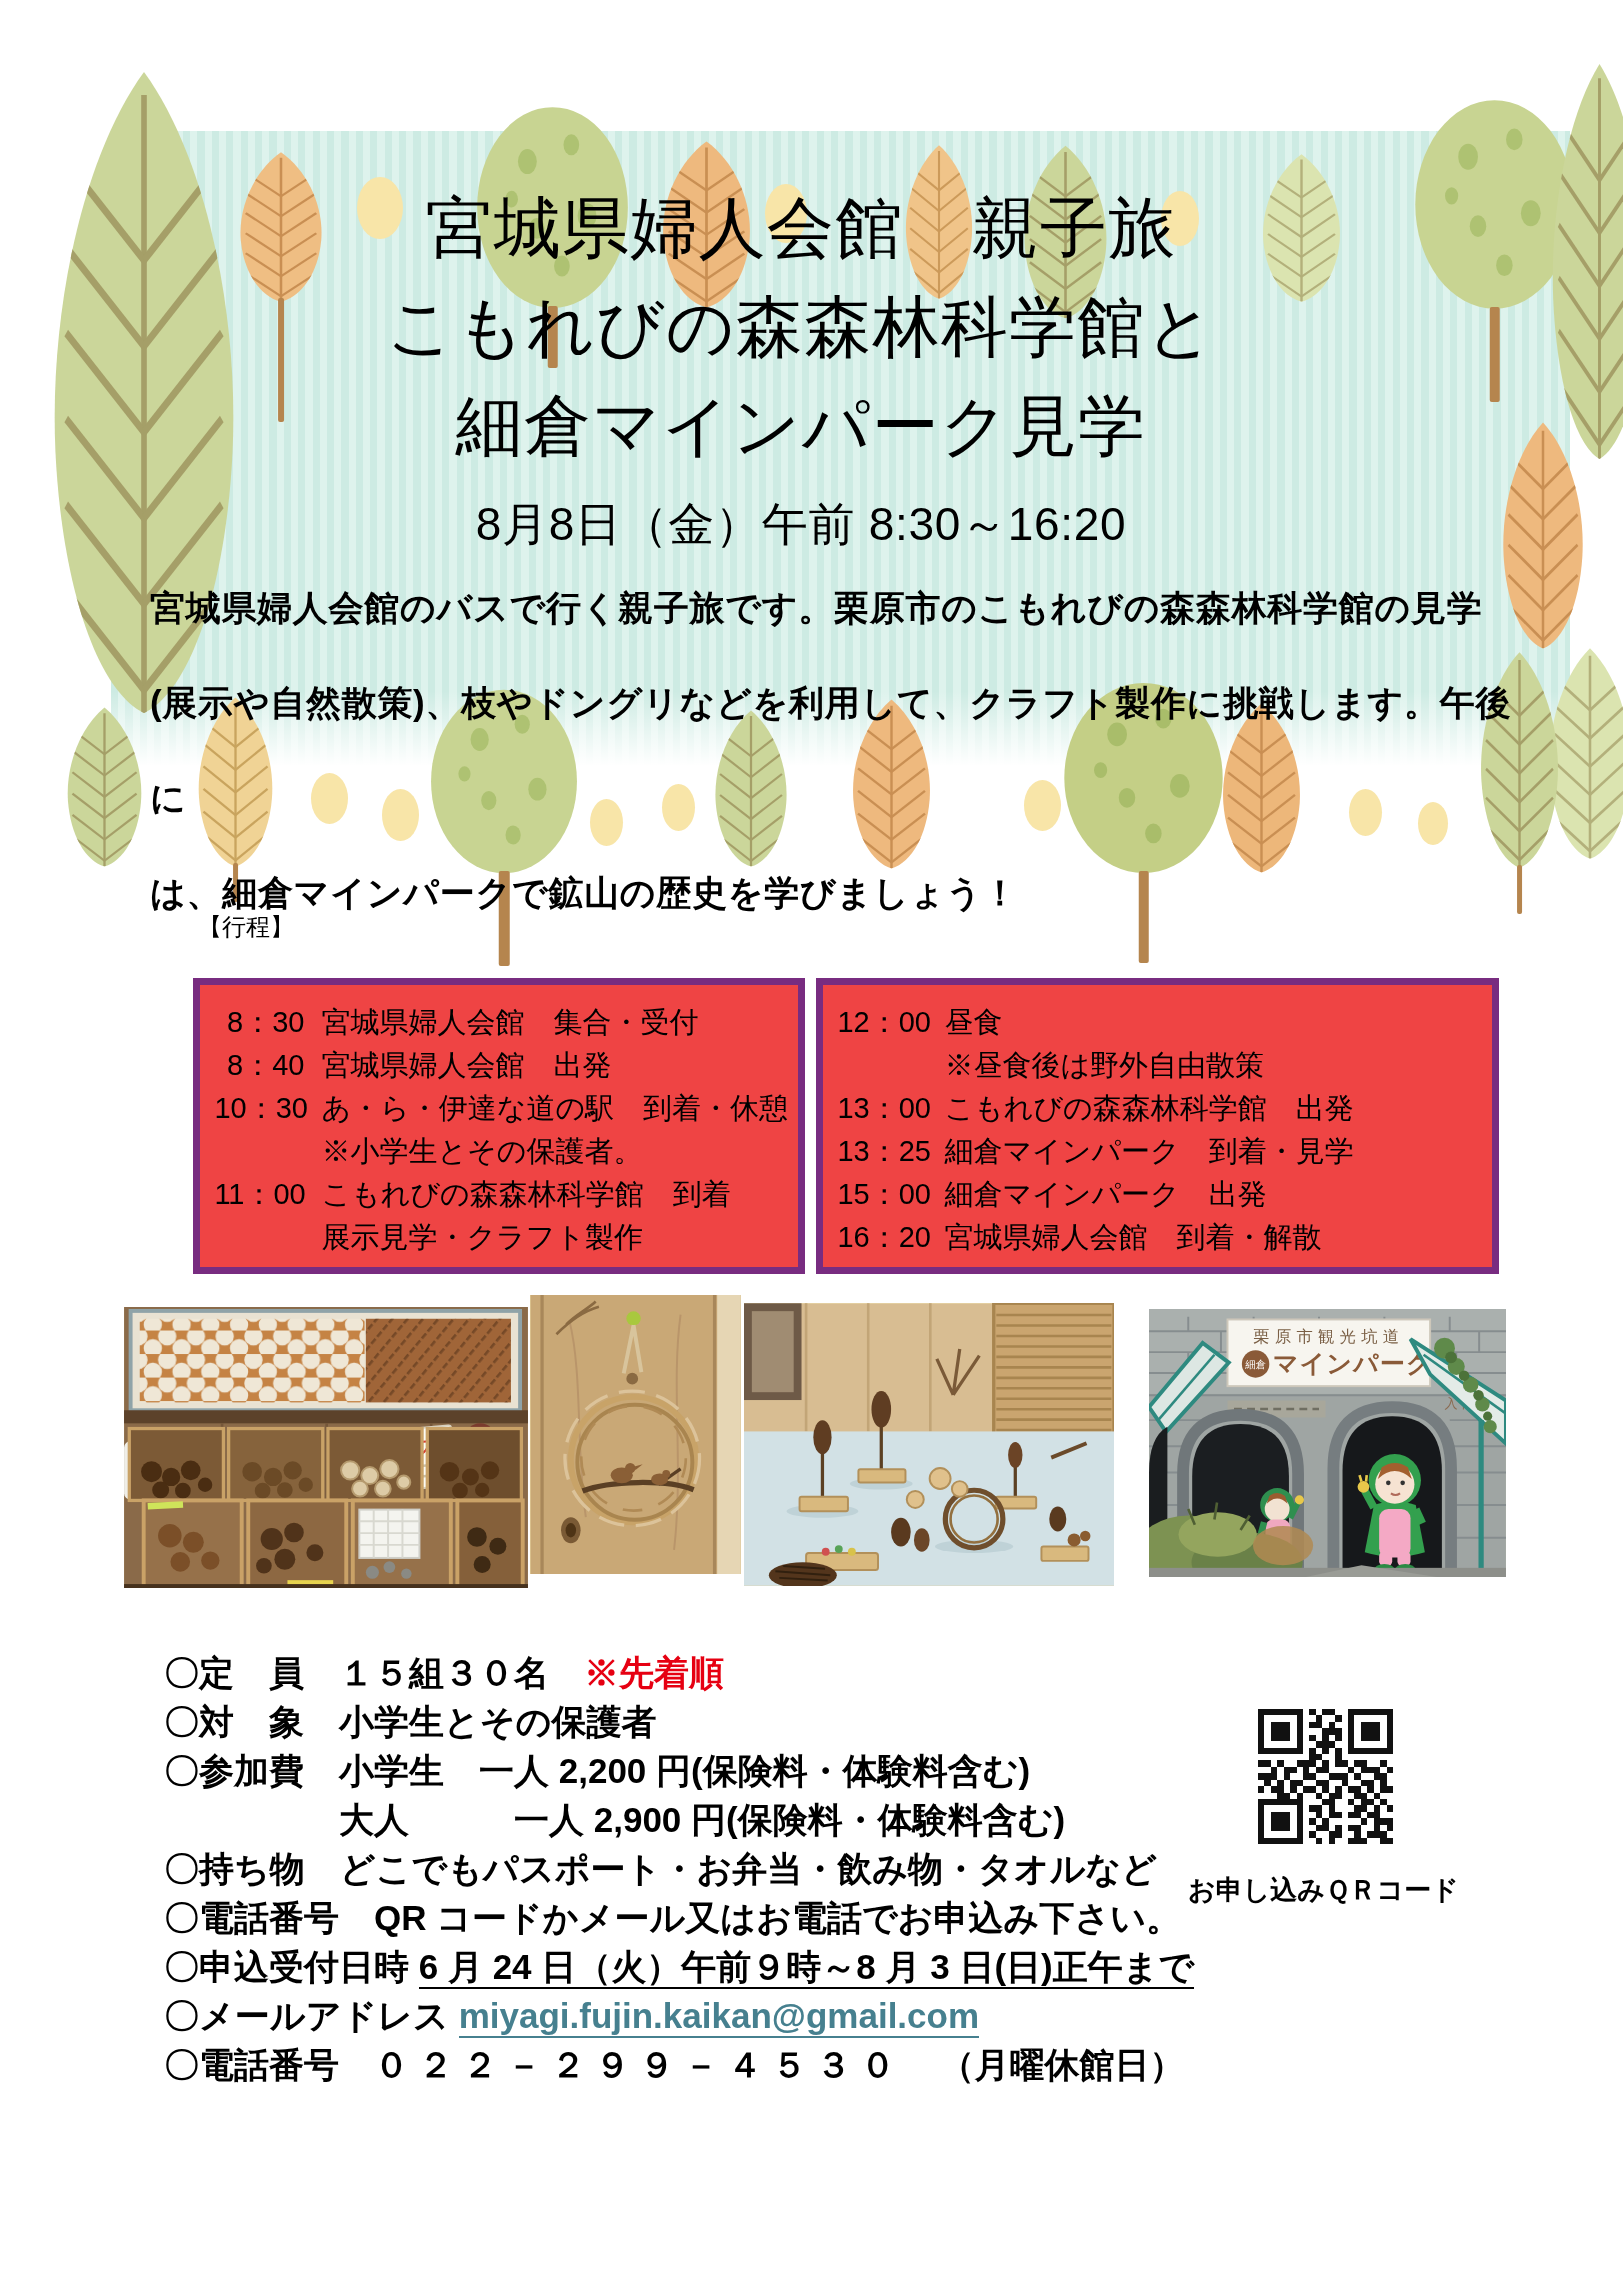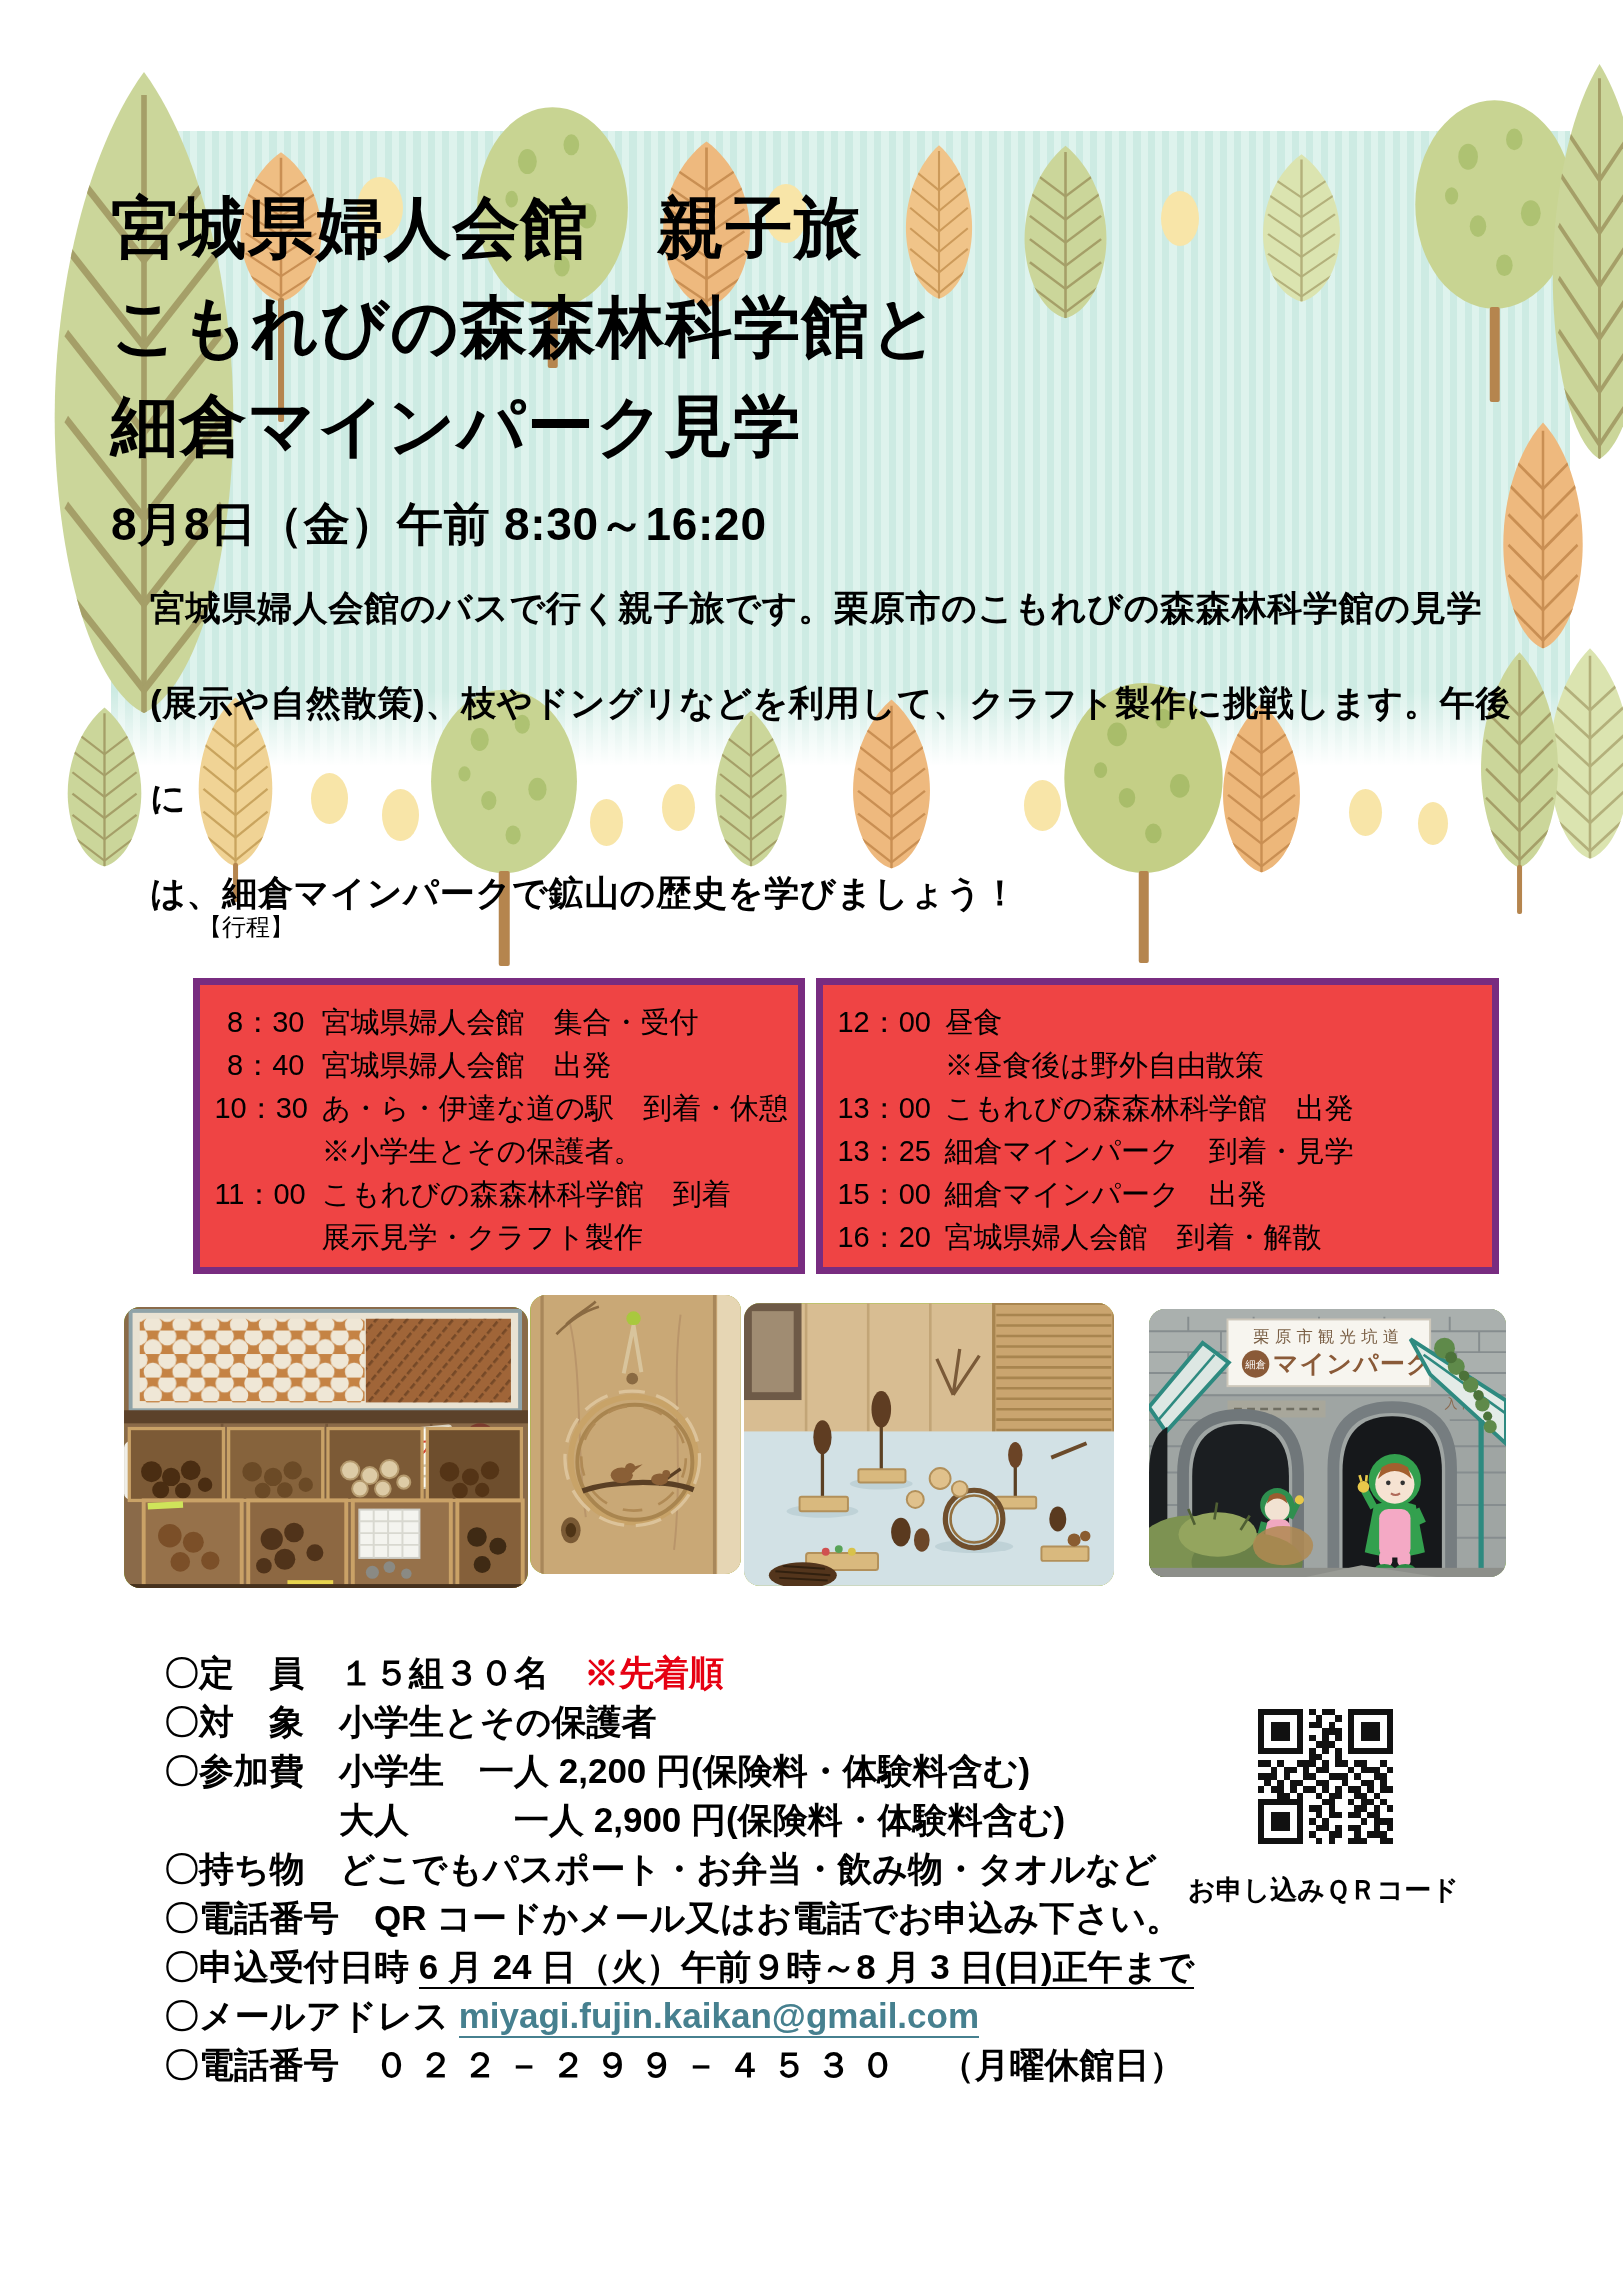--- a/index.html
+++ b/index.html
@@ -14,42 +14,42 @@
   }
   .stripes::after{
     content:"";position:absolute;left:0;right:0;bottom:0;height:75px;
     background:linear-gradient(to bottom,rgba(255,255,255,0),#ffffff);
   }
   .tree-layer{position:absolute;left:0;top:0;width:100%;height:100%;pointer-events:none;}
   .tree{position:absolute;}
   .tree svg{display:block;width:100%;height:100%;}
   .trunk{position:absolute;left:50%;transform:translateX(-50%);background:#b5854e;border-radius:2px;}
   .title-block{
-    position:absolute;left:111px;top:178px;width:1380px;
-    font-weight:700;line-height:99px;letter-spacing:1.3px;
+    position:absolute;left:111px;top:178px;width:1380px;text-align:center;
+    font-weight:400;line-height:99px;letter-spacing:1.3px;
   }
   .title-line{font-size:67px;}
   .title-date{font-size:46px;letter-spacing:0.7px;}
   .description{
     position:absolute;left:150px;top:560px;width:1367px;
     font-size:35px;font-weight:800;line-height:95px;letter-spacing:0.7px;
   }
   
   .itinerary-heading{position:absolute;left:198px;top:911px;font-size:24px;font-weight:400;}
   .sched-box{
     position:absolute;top:978px;height:296px;box-sizing:border-box;
     border:7.9px solid #782c80;background:#ef4444;padding:15.7px 6.5px 0 14.4px;
   }
   .sched-box.left{left:193px;width:612px;}
   .sched-box.right{left:816px;width:683px;}
   .sched-line{display:flex;font-size:29px;line-height:43px;white-space:pre;}
   .sched-time{width:90px;text-align:right;flex:none;}
   .sched-text{margin-left:17px;}
   
-  .photo{position:absolute;overflow:hidden;background:#84cc16;border-radius:16px;}
+  .photo{position:absolute;overflow:hidden;background:#fef9c3;}
   .photo svg{display:block;width:100%;height:100%;}
   
   .details{position:absolute;left:164px;top:1648px;}
   .detail-line{font-size:35px;font-weight:700;line-height:49px;white-space:pre;}
   .detail-line .red{color:#e60012;}
   .detail-line .ul{border-bottom:2.6px solid #000;padding-bottom:1.3px;}
   .detail-line a.link{color:#46808f;border-bottom:2.6px solid #46808f;padding-bottom:1.3px;text-decoration:none;}
   .detail-line .wide{letter-spacing:9.2px;}
   
   .qr{position:absolute;left:1258px;top:1709px;width:135px;height:135px;}

